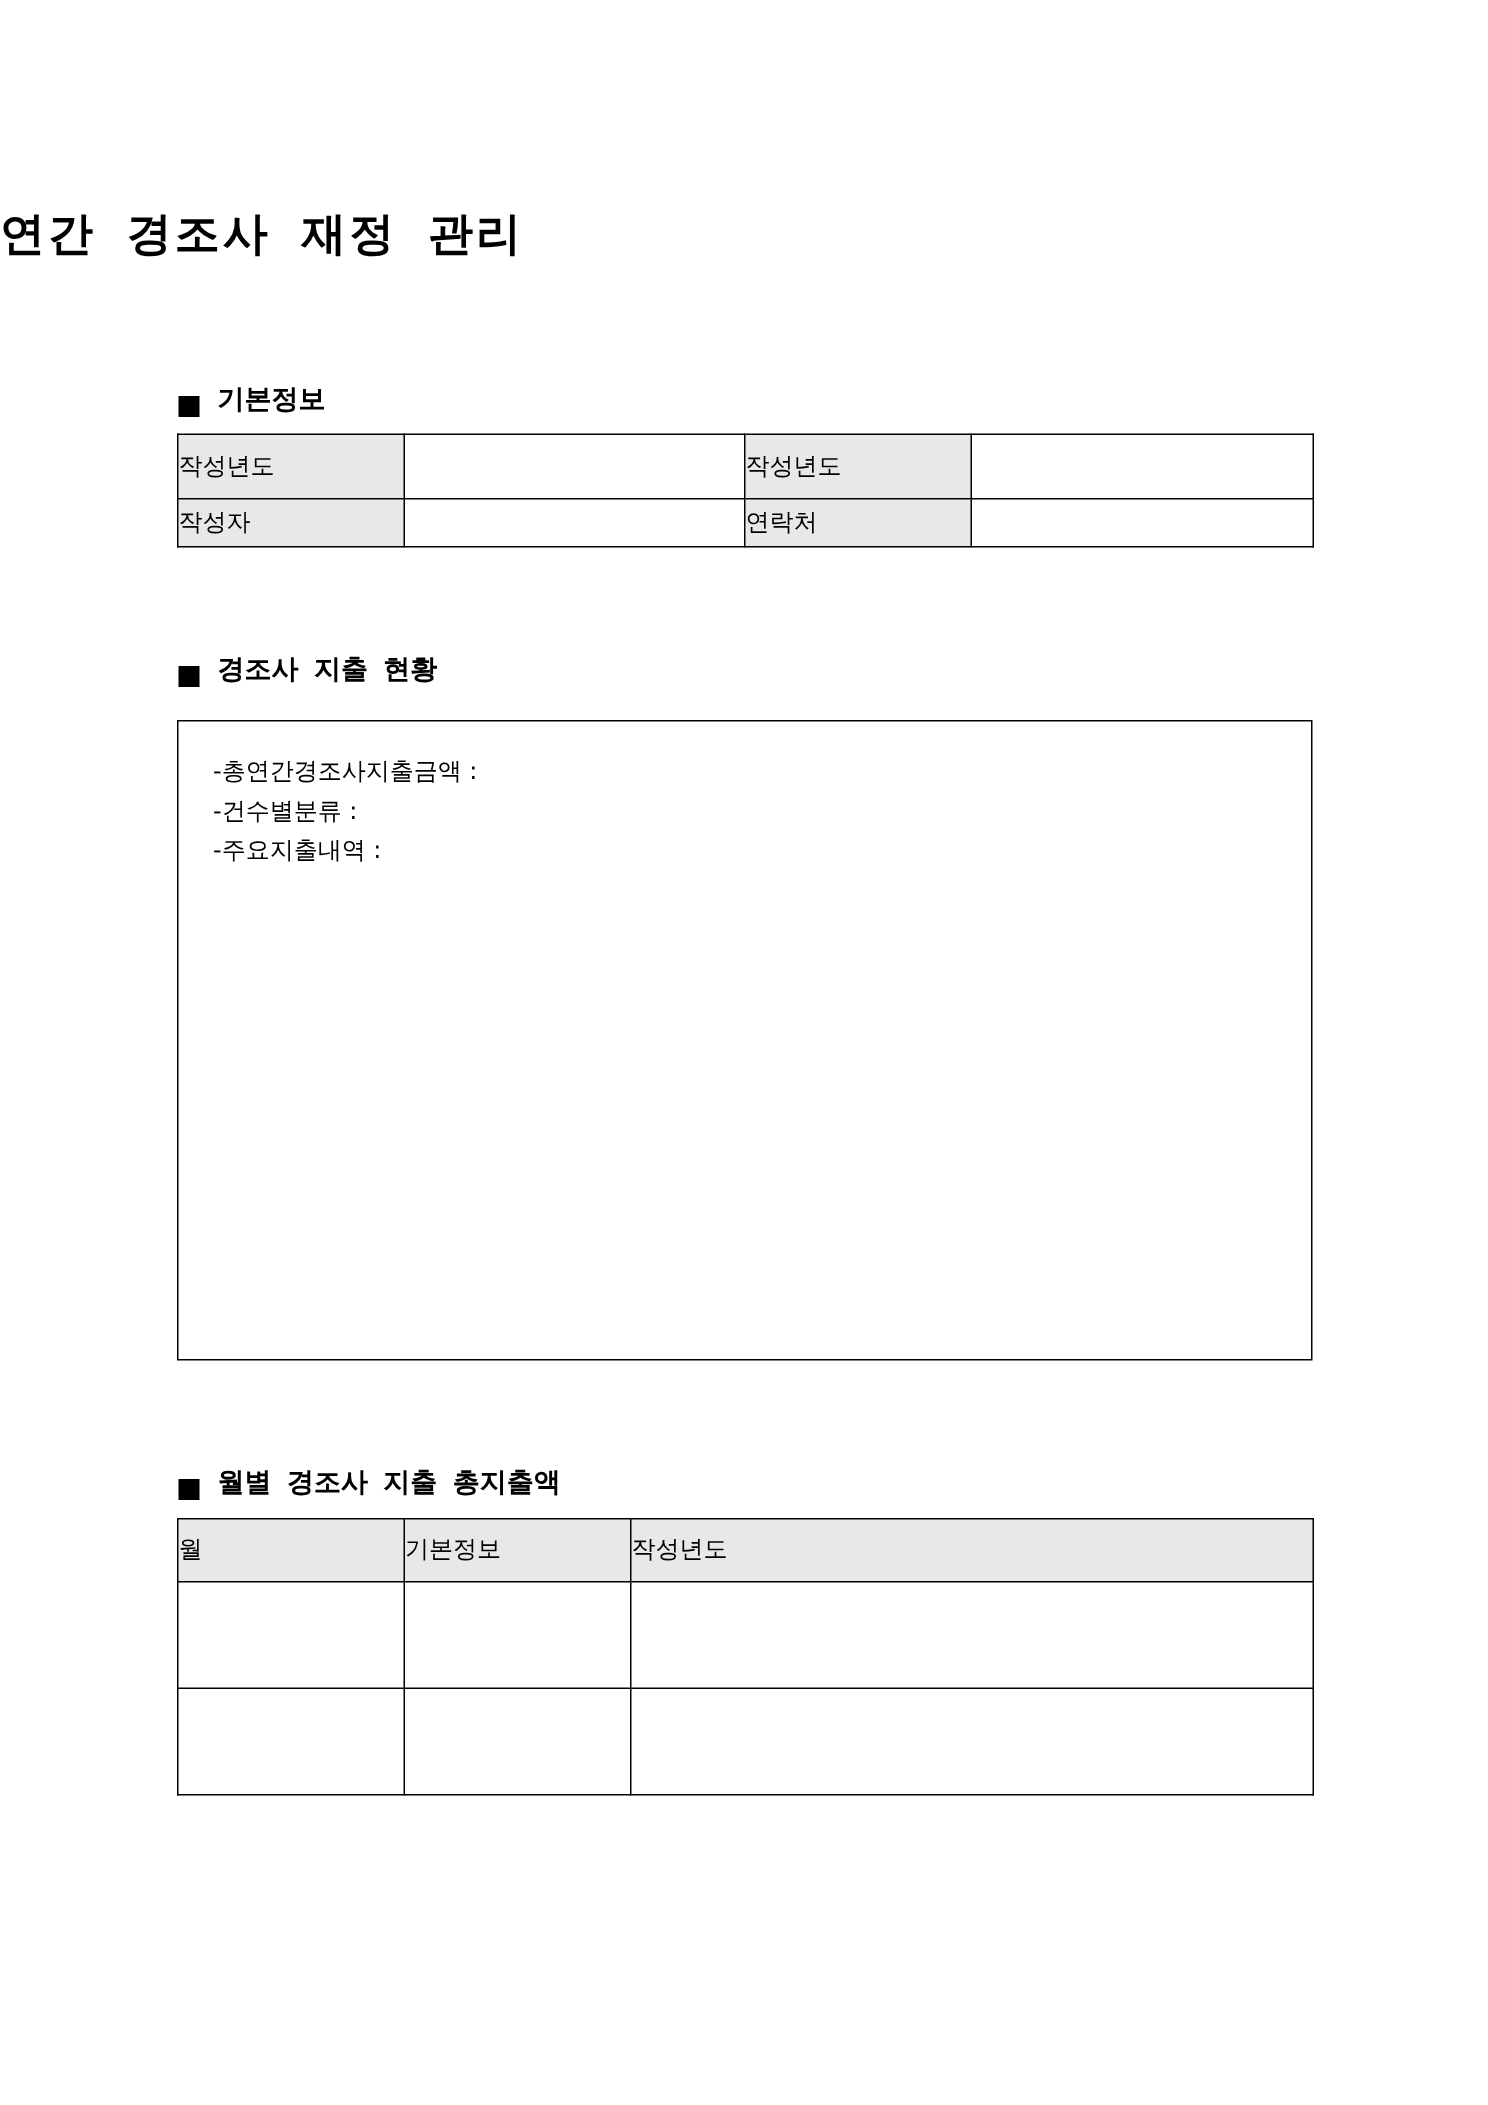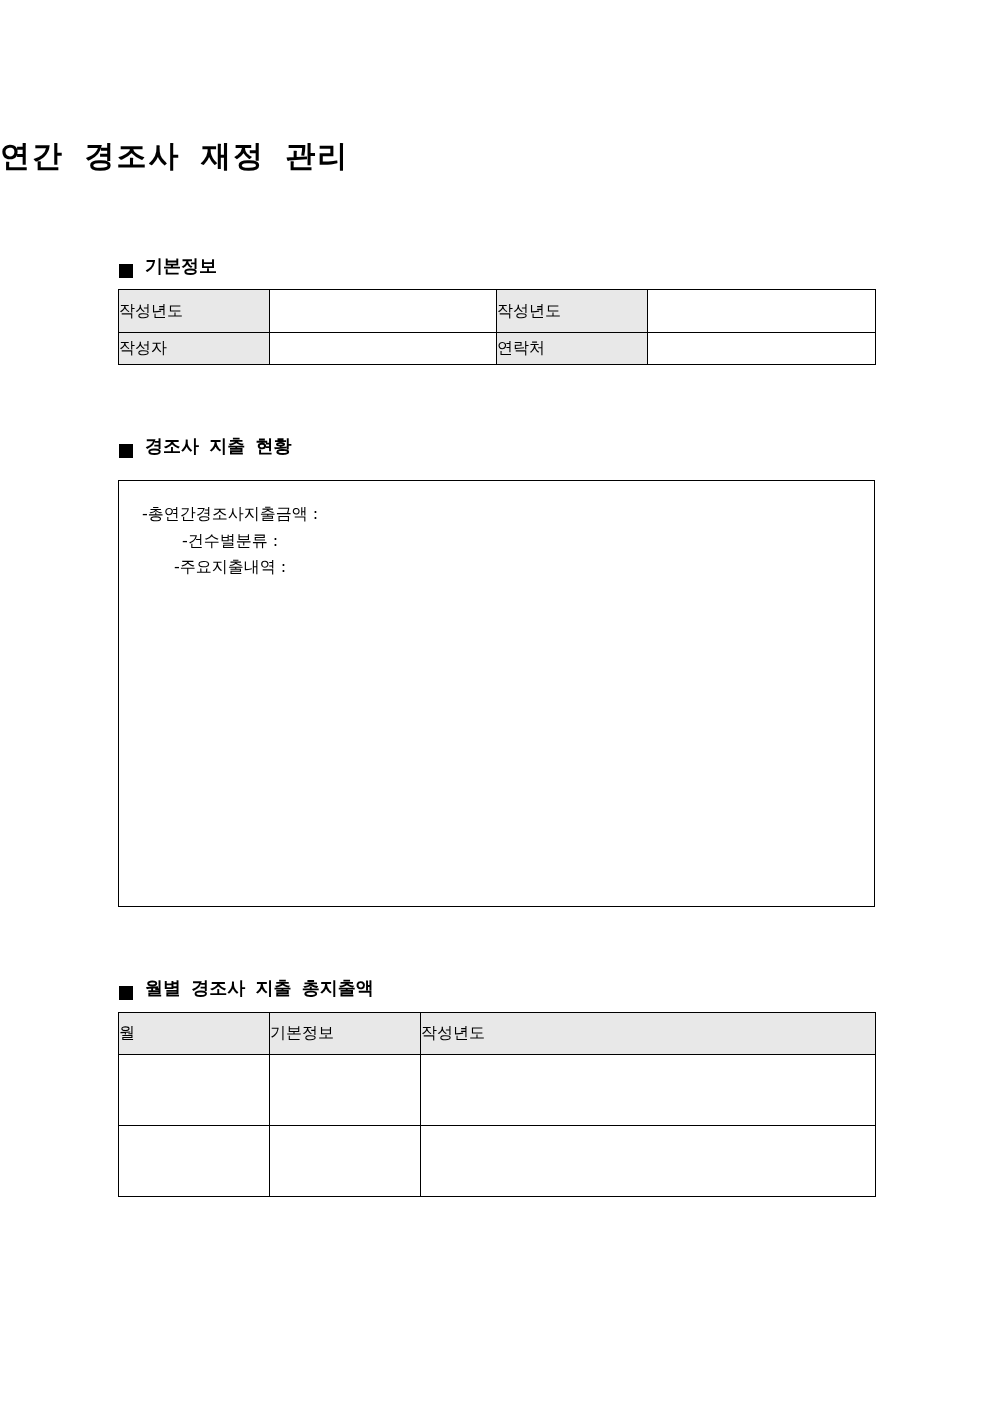--- a/index.html
+++ b/index.html
@@ -21,21 +21,20 @@
     table.grid {
       position: absolute; left: 118px; border-collapse: collapse; table-layout: fixed;
     }
     table.grid td {
       border: 1.5px solid #000; padding: 0; font-size: 16px; text-align: left; vertical-align: middle; margin-top: 38px;
     }
     .label-cell { background: #e8e8e8; }
     .box {
       position: absolute; left: 118px; top: 480px; width: 755px; height: 425px;
       border: 1.5px solid #000;
-      text-align: center;
     }
     .box .lines { position: absolute; left: 23px; top: 20px; font-size: 16px; line-height: 26.5px; }
   </style>
 </head>
 <body>
 
 <div class="title">연간 경조사 재정 관리</div>
 
 <div class="section-heading" style="top:254px;">
   <span class="square"></span>

